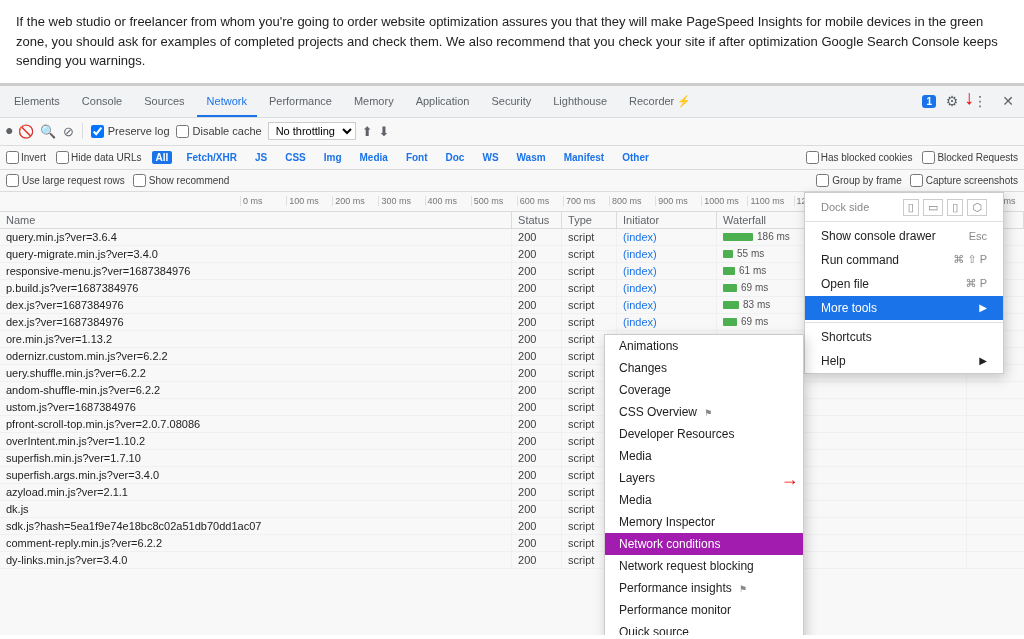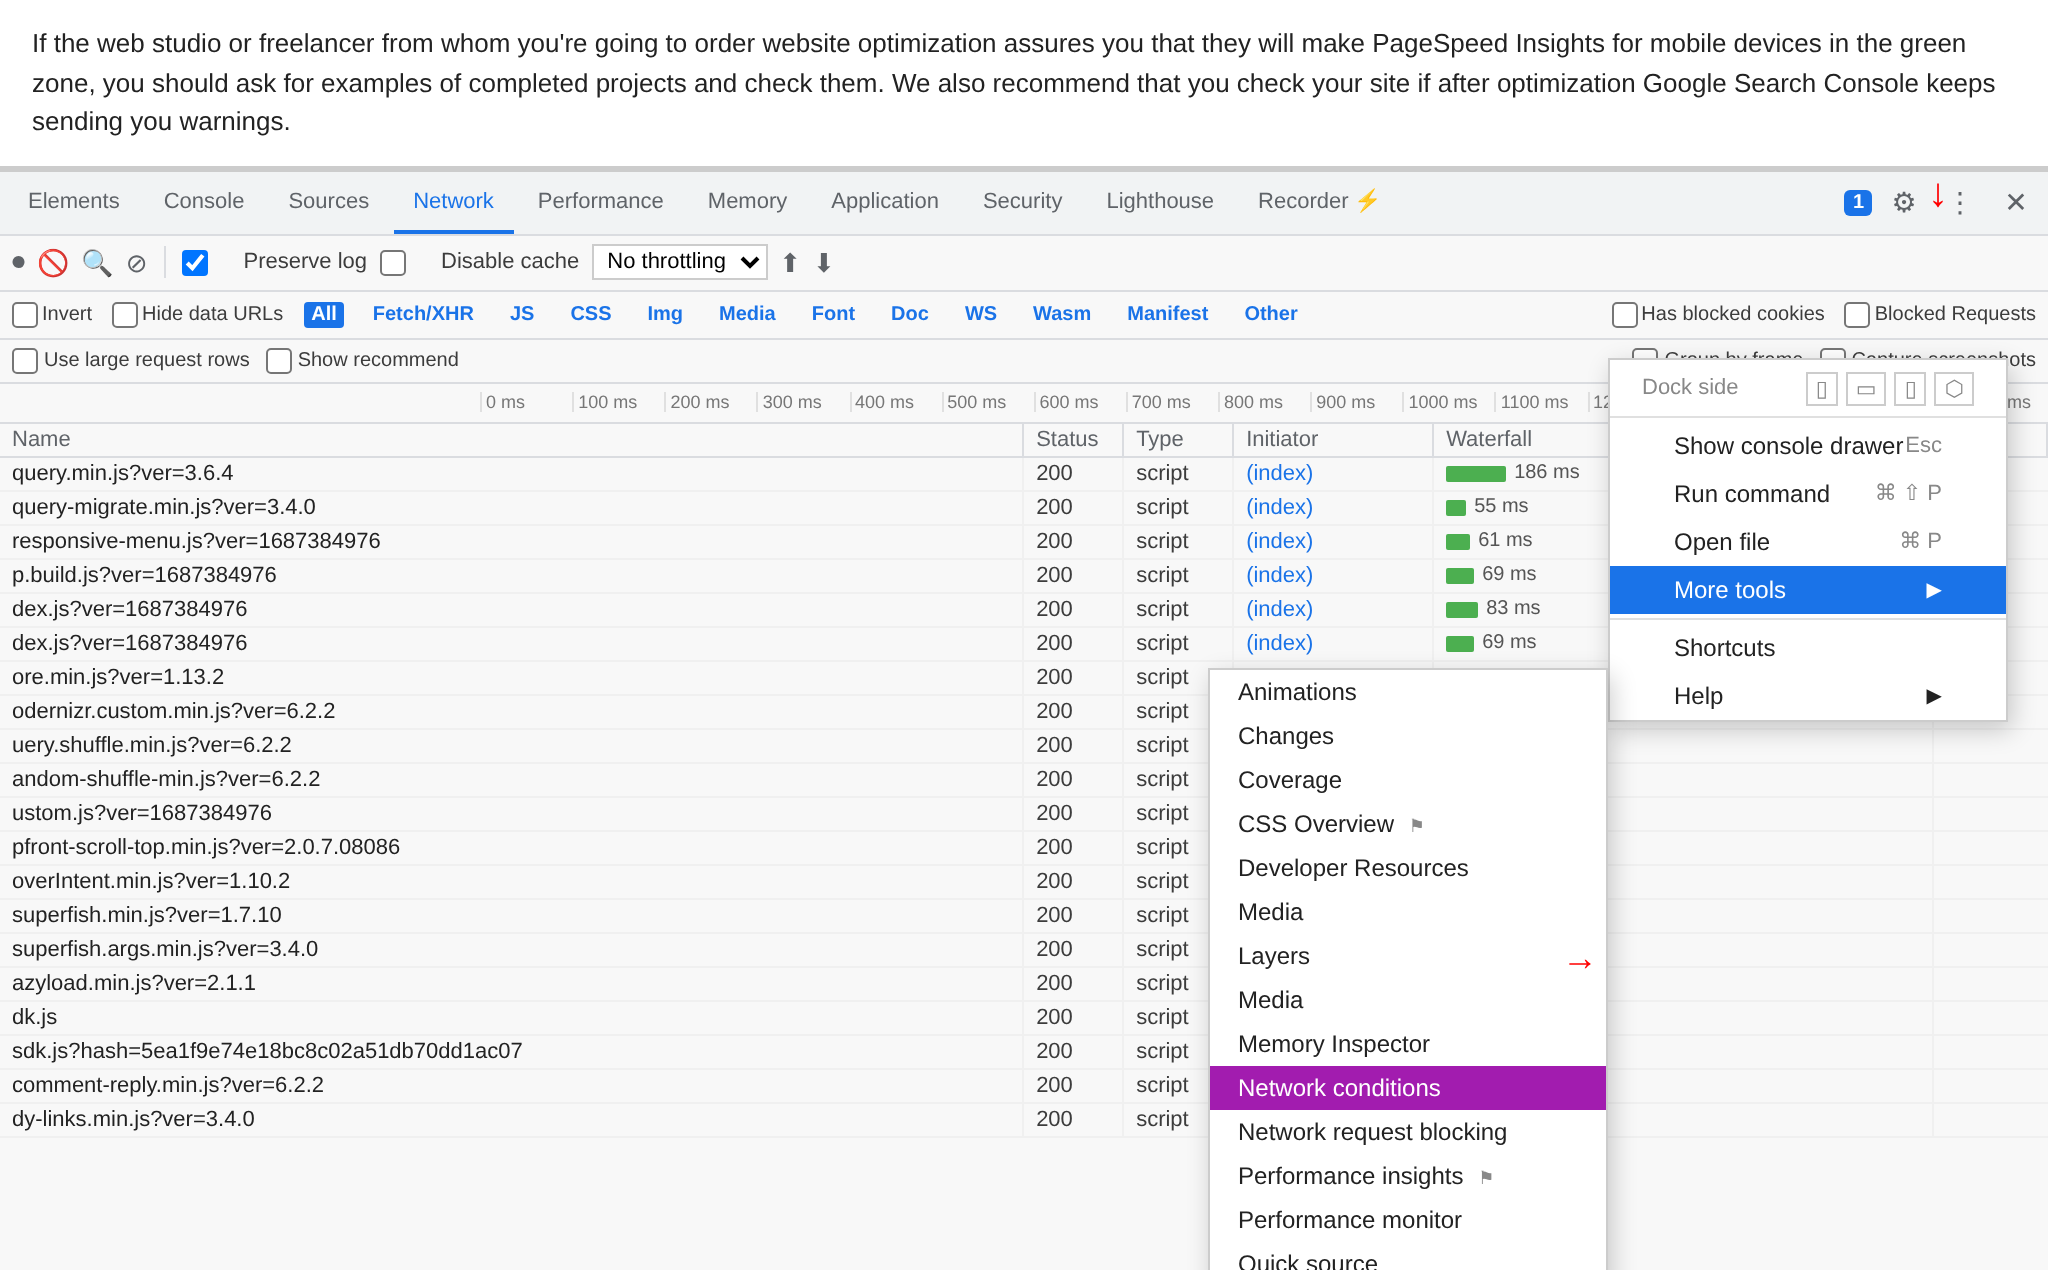--- a/index.html
+++ b/index.html
@@ -87,21 +87,21 @@
       font-size: 11px;
     }
     .network-toolbar-icon {
       font-size: 13px;
       cursor: pointer;
       color: #5f6368;
     }
     .checkbox-label {
       display: flex;
       align-items: center;
-      gap: 18px;
+      gap: 4px;
       cursor: pointer;
       color: #3c3c3c;
       font-size: 11px;
     }
     .checkbox-label input { margin: 0; }
     .throttle-select {
       font-size: 11px;
       border: 1px solid #ccc;
       background: #fff;
       padding: 1px 3px;
@@ -211,31 +211,31 @@
       display: inline-block;
       height: 8px;
       background: #4caf50;
       margin: 2px 0;
       border-radius: 1px;
     }
 
     
     .dropdown-menu {
       position: absolute;
-      top: 95px;
+      top: 108px;
       right: 20px;
       background: #fff;
       border: 1px solid #ccc;
       box-shadow: 2px 4px 12px rgba(0,0,0,0.2);
       width: 200px;
       z-index: 100;
       font-size: 12px;
     }
     .menu-item {
-      padding: 5px 32px;
+      padding: 5px 16px;
       cursor: pointer;
       display: flex;
       align-items: center;
       justify-content: space-between;
       color: #222;
     }
     .menu-item .shortcut { color: #888; font-size: 11px; margin-left: 0; }
     .menu-sep { height: 1px; background: #e0e0e0; margin: 2px 0; }
     .menu-item .chevron { font-size: 10px; }
 

